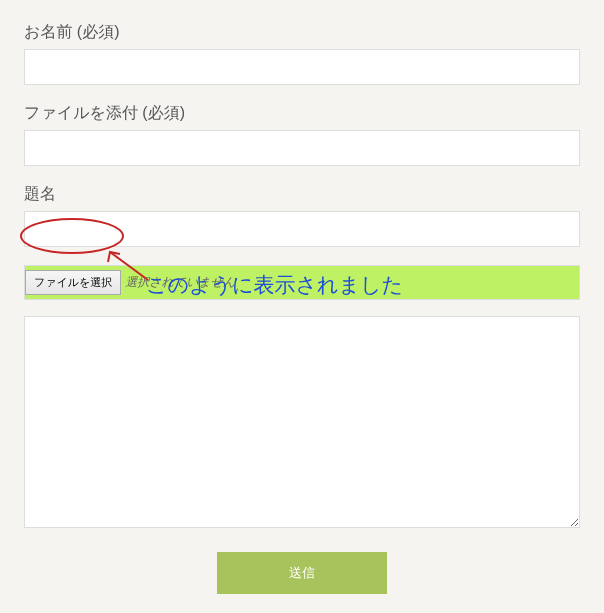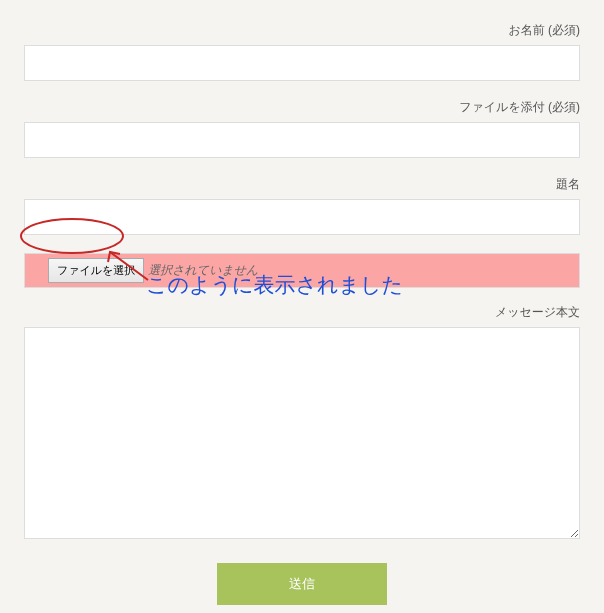--- a/index.html
+++ b/index.html
@@ -12,40 +12,39 @@
       background: #f5f4f1;
       width: 604px;
       height: 613px;
       overflow: hidden;
       position: relative;
     }
     .form-container {
       padding: 22px 24px 20px 24px;
     }
     .field-label {
-      font-size: 12px;
+      font-size: 16px;
       color: #555;
       margin-bottom: 6px;
       display: block;
-      text-align: right;
     }
     .text-input {
       width: 100%;
       height: 36px;
       border: 1px solid #ddd;
       background: #fff;
       padding: 6px 8px;
       font-size: 13px;
       margin-bottom: 18px;
     }
     .file-row {
       width: 100%;
       border: 1px solid #ddd;
-      background: #fca5a5;
-      padding: 4px 23px;
+      background: #bef264;
+      padding: 4px 0;
       margin-bottom: 16px;
       display: flex;
       align-items: center;
       gap: 4px;
     }
     .file-button {
       font-size: 11px;
       padding: 4px 8px;
       border: 1px solid #aaa;
       background: linear-gradient(#f6f6f6, #e6e6e6);
@@ -115,21 +114,20 @@
   <input type="text" class="text-input" style="">
 
   <label class="field-label">題名</label>
   <input type="text" class="text-input" style="">
 
   <div class="file-row">
     <button class="file-button">ファイルを選択</button>
     <span class="file-status">選択されていません</span>
   </div>
 
-  <label class="field-label">メッセージ本文</label>
   <textarea class="textarea" style=""></textarea>
 
   <div class="submit-row">
     <button class="submit-button">送信</button>
   </div>
 
 </div>
 
 <div class="ellipse"></div>
 

